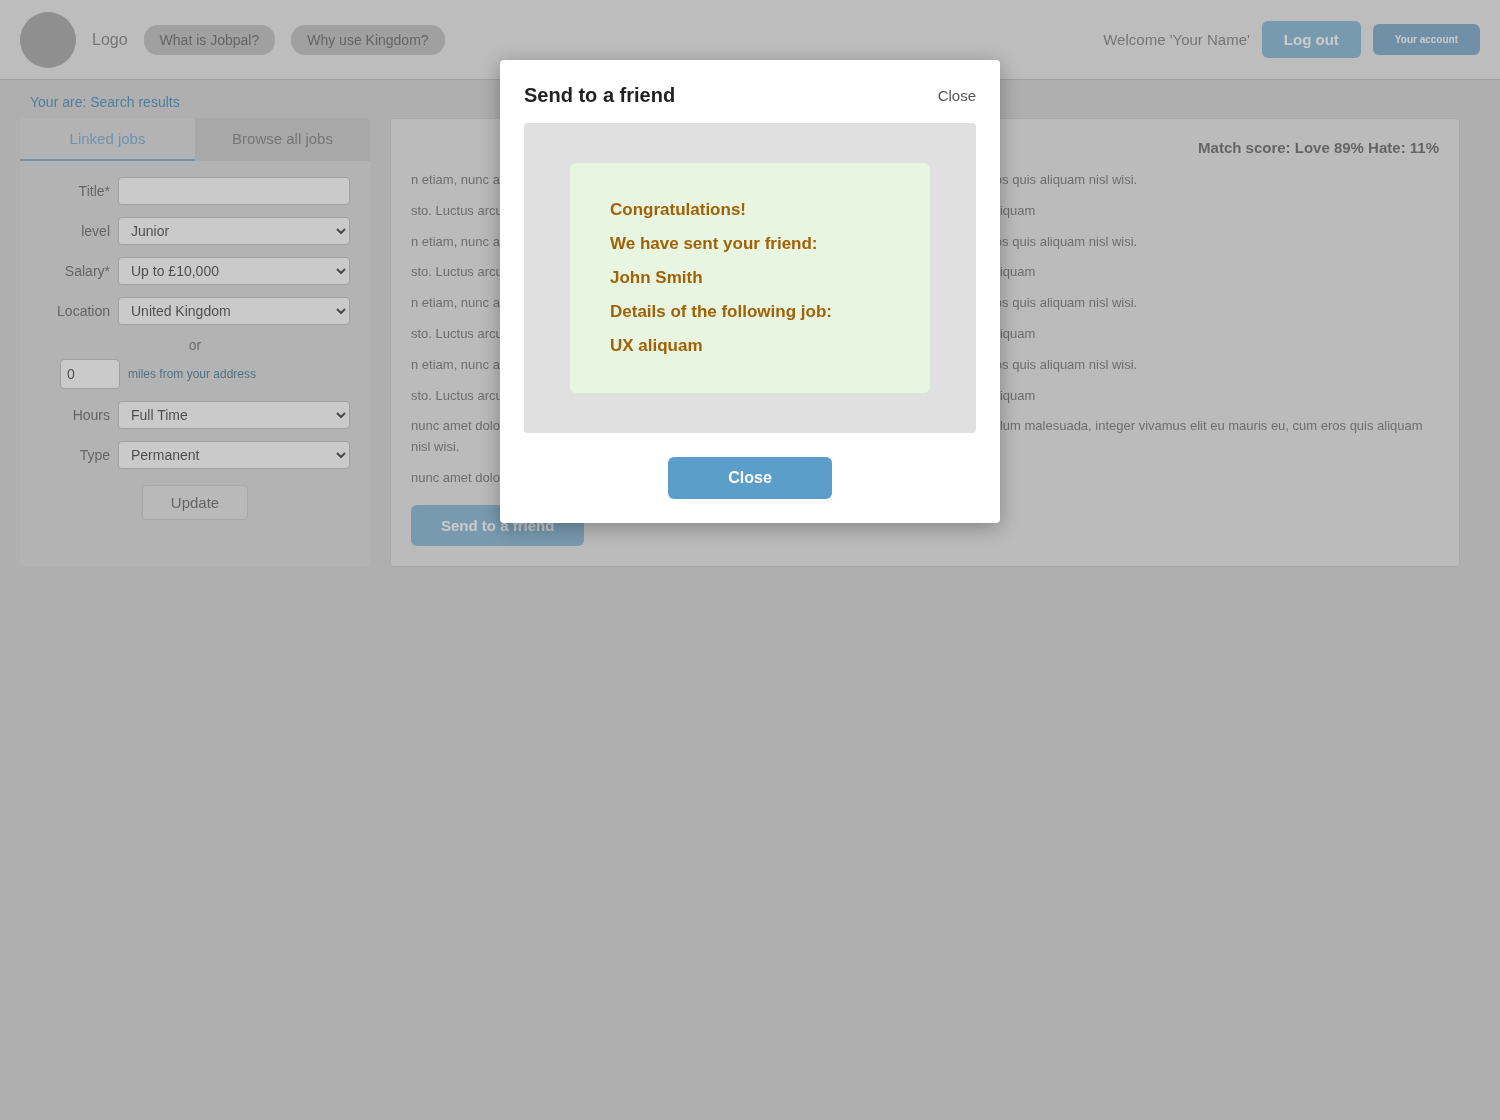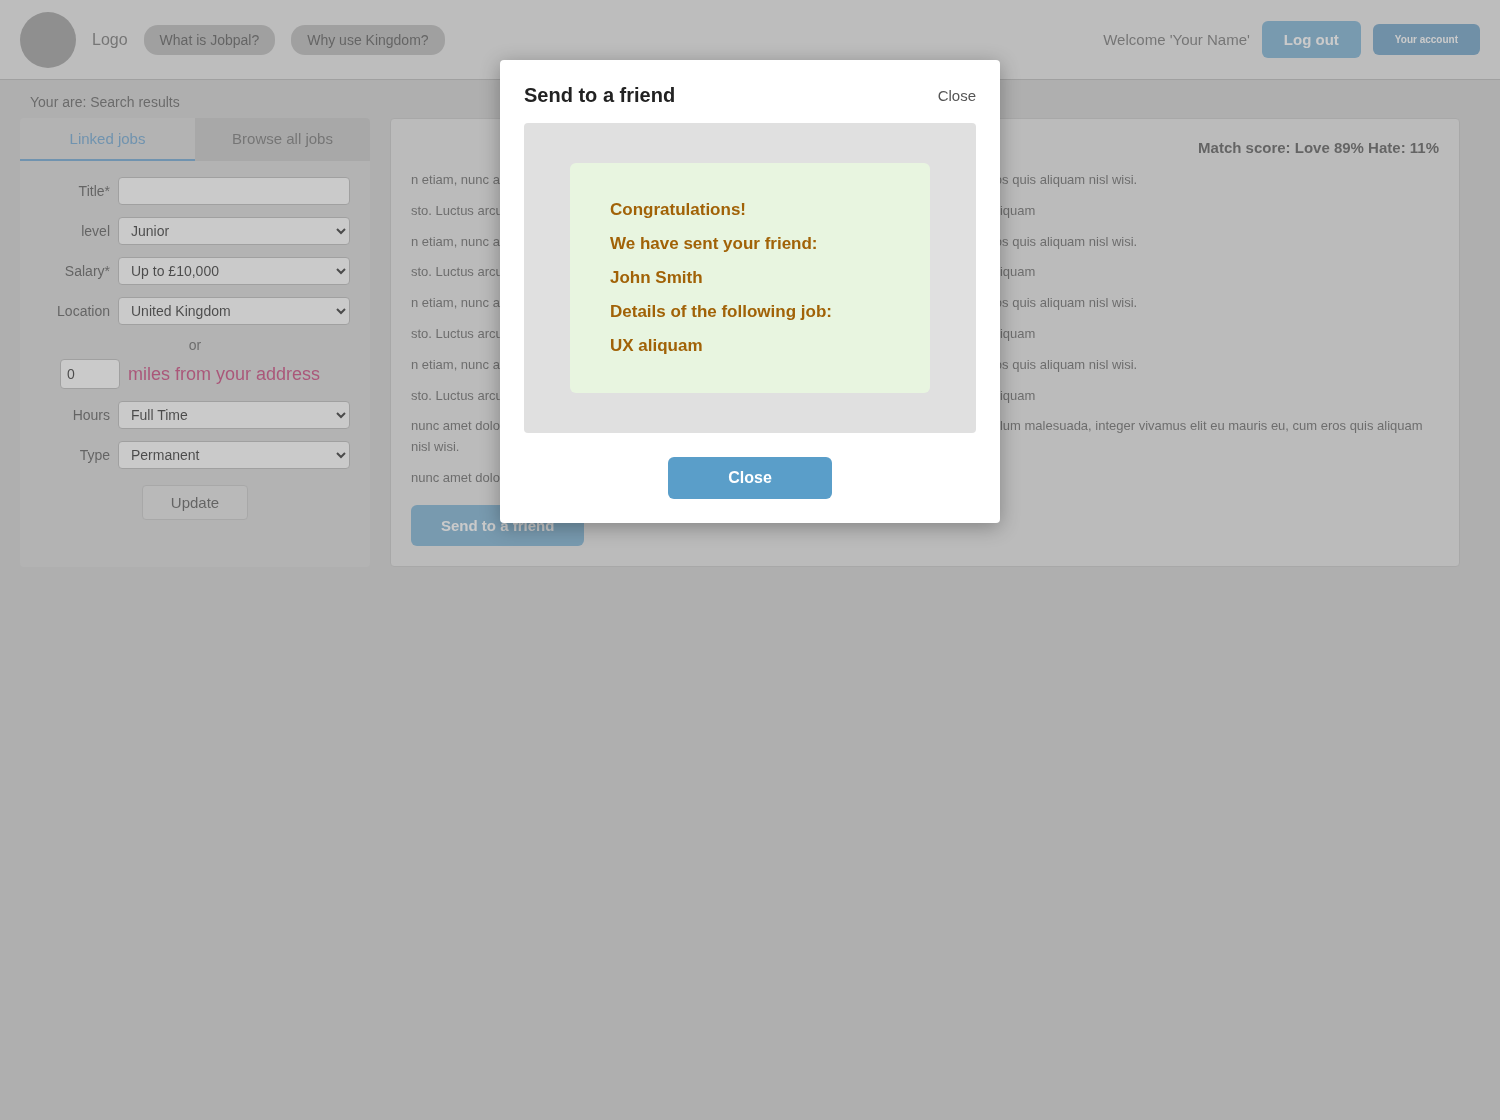--- a/index.html
+++ b/index.html
@@ -71,21 +71,21 @@
       cursor: pointer;
       font-weight: bold;
     }
 
     
     .breadcrumb {
       padding: 14px 30px 8px;
       font-size: 14px;
       color: #555;
     }
-    .breadcrumb span { color: #404040; }
+    .breadcrumb span { color: #0369a1; }
 
     
     .main-layout {
       display: flex;
       padding: 0 20px;
       gap: 0;
       position: relative;
     }
 
     
@@ -163,22 +163,22 @@
     .miles-input {
       width: 60px;
       height: 30px;
       border: 1px solid #aaa;
       border-radius: 4px;
       padding: 0 6px;
       font-size: 14px;
       background: white;
     }
     .miles-label {
-      font-size: 18px;
-      color: #be185d;
+      font-size: 12px;
+      color: #0c4a6e;
     }
     .update-btn {
       display: block;
       margin: 16px auto 0;
       background: #ddd;
       border: 1px solid #bbb;
       border-radius: 4px;
       padding: 8px 28px;
       font-size: 15px;
       color: #333;

